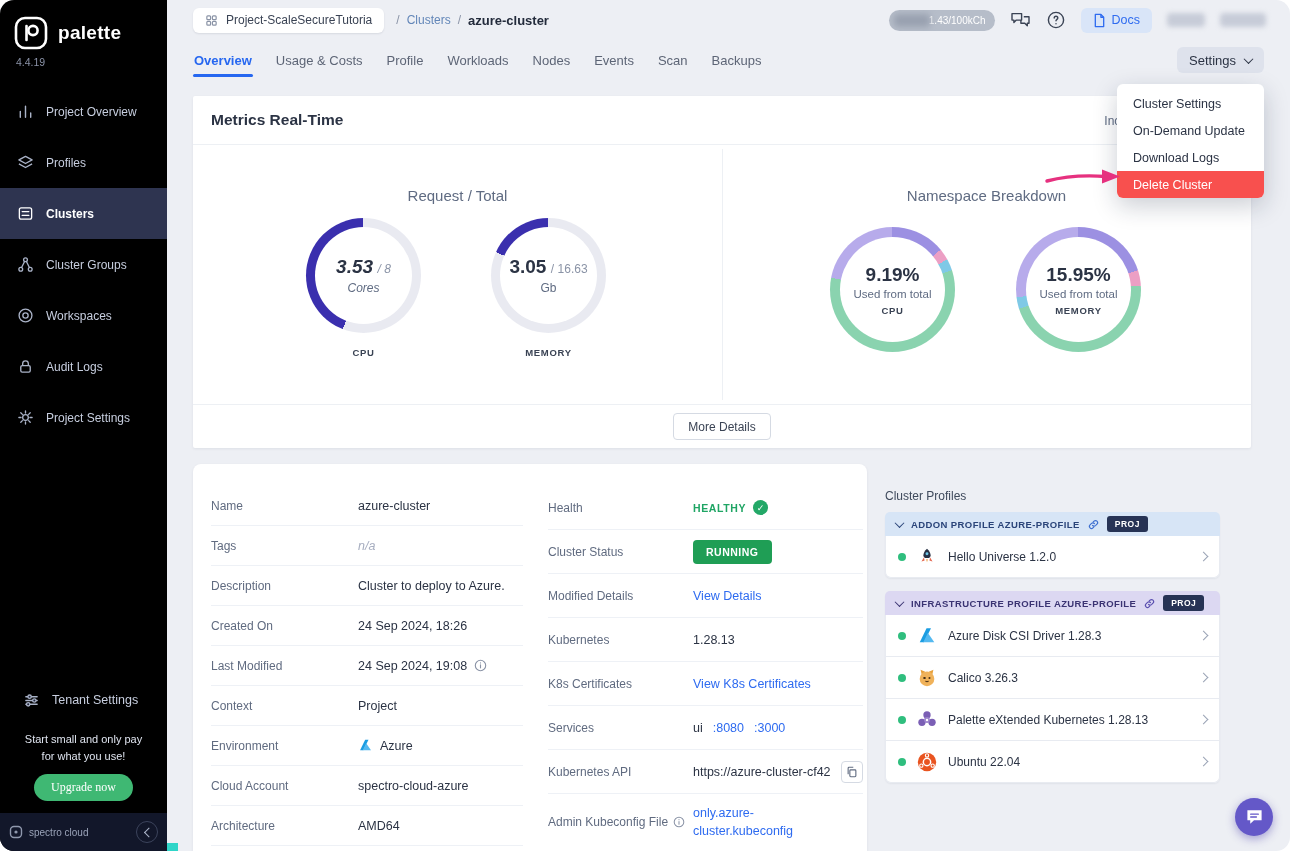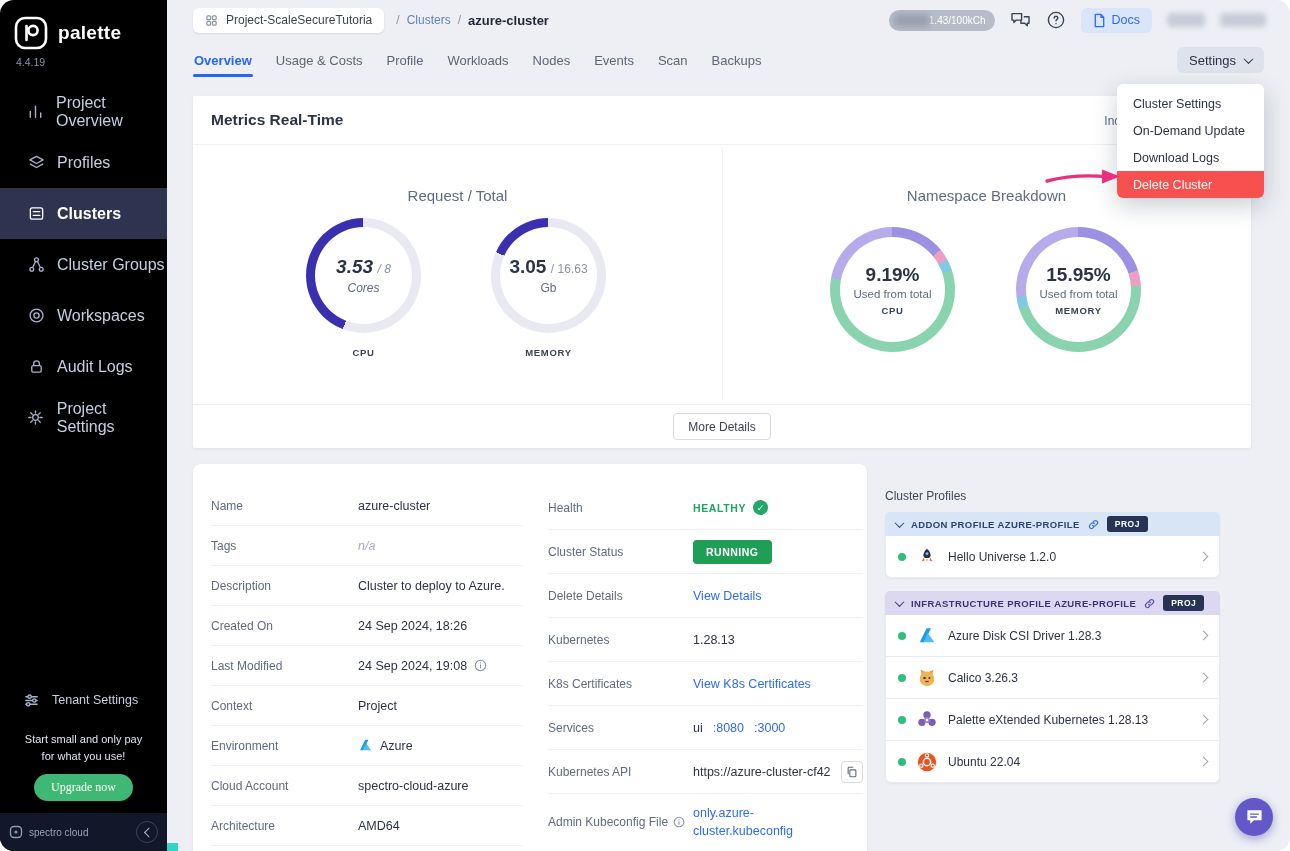--- a/index.html
+++ b/index.html
@@ -5,21 +5,21 @@
 *{box-sizing:border-box;margin:0;padding:0}
 html,body{width:1290px;height:851px;background:#fff;font-family:"Liberation Sans",sans-serif;-webkit-font-smoothing:antialiased}
 .app{position:relative;width:1290px;height:851px;background:#edeff4;border-radius:14px;overflow:hidden}
 
 
 .sidebar{position:absolute;left:0;top:0;bottom:0;width:167px;background:#000000;color:#e6e9f2;display:flex;flex-direction:column;z-index:5}
 .brand{display:flex;align-items:center;gap:10px;padding:16px 0 0 14px}
 .brand-name{font-size:19px;font-weight:bold;color:#fff;letter-spacing:.3px}
 .version{margin:6px 0 0 16px;font-size:10.5px;color:#8b93a8}
 .nav{margin-top:18px;display:flex;flex-direction:column}
-.nav-item{display:flex;align-items:center;gap:12px;height:51px;padding-left:27px;font-size:16px;color:#c7cedf;cursor:pointer}
+.nav-item{display:flex;align-items:center;gap:12px;height:51px;padding-left:16px;font-size:12px;color:#c7cedf;cursor:pointer}
 .nav-item .icon{display:flex;width:18px;justify-content:center;color:#aab3c8}
 .nav-item.active{background:#2e3450;color:#fff;font-weight:bold}
 .nav-item.active .icon{color:#fff}
 .sidebar-bottom{margin-top:auto}
 .tenant{display:flex;align-items:center;gap:12px;height:46px;padding-left:22px;font-size:12.5px;color:#c7cedf;cursor:pointer}
 .tenant .icon{display:flex;width:18px;justify-content:center;color:#aab3c8}
 .promo{padding:8px 10px 0;text-align:center}
 .promo-text{font-size:11px;line-height:1.5;color:#dfe4ef}
 .upgrade-btn{margin:10px auto 12px;display:block;background:#3fb873;color:#fff;border:none;border-radius:14px;padding:6px 17px;font-size:12px;cursor:pointer;font-family:Liberation Serif, serif}
 .sidebar-footer{background:#12172a;height:38px;display:flex;align-items:center;justify-content:space-between;padding:0 9px}
@@ -421,21 +421,21 @@
       <div class="drow">
         <span class="dlabel">Health</span>
         <span class="healthy-text">HEALTHY</span>
         <span class="check-circle">✓</span>
       </div>
       <div class="drow">
         <span class="dlabel">Cluster Status</span>
         <span class="running-badge">RUNNING</span>
       </div>
       <div class="drow">
-        <span class="dlabel">Delete Details</span>
+        <span class="dlabel">Modified Details</span>
         <a class="blue-link">View Details</a>
       </div>
       <div class="drow">
         <span class="dlabel">Kubernetes</span>
         <span class="dvalue">1.28.13</span>
       </div>
       <div class="drow">
         <span class="dlabel">K8s Certificates</span>
         <a class="blue-link">View K8s Certificates</a>
       </div>

